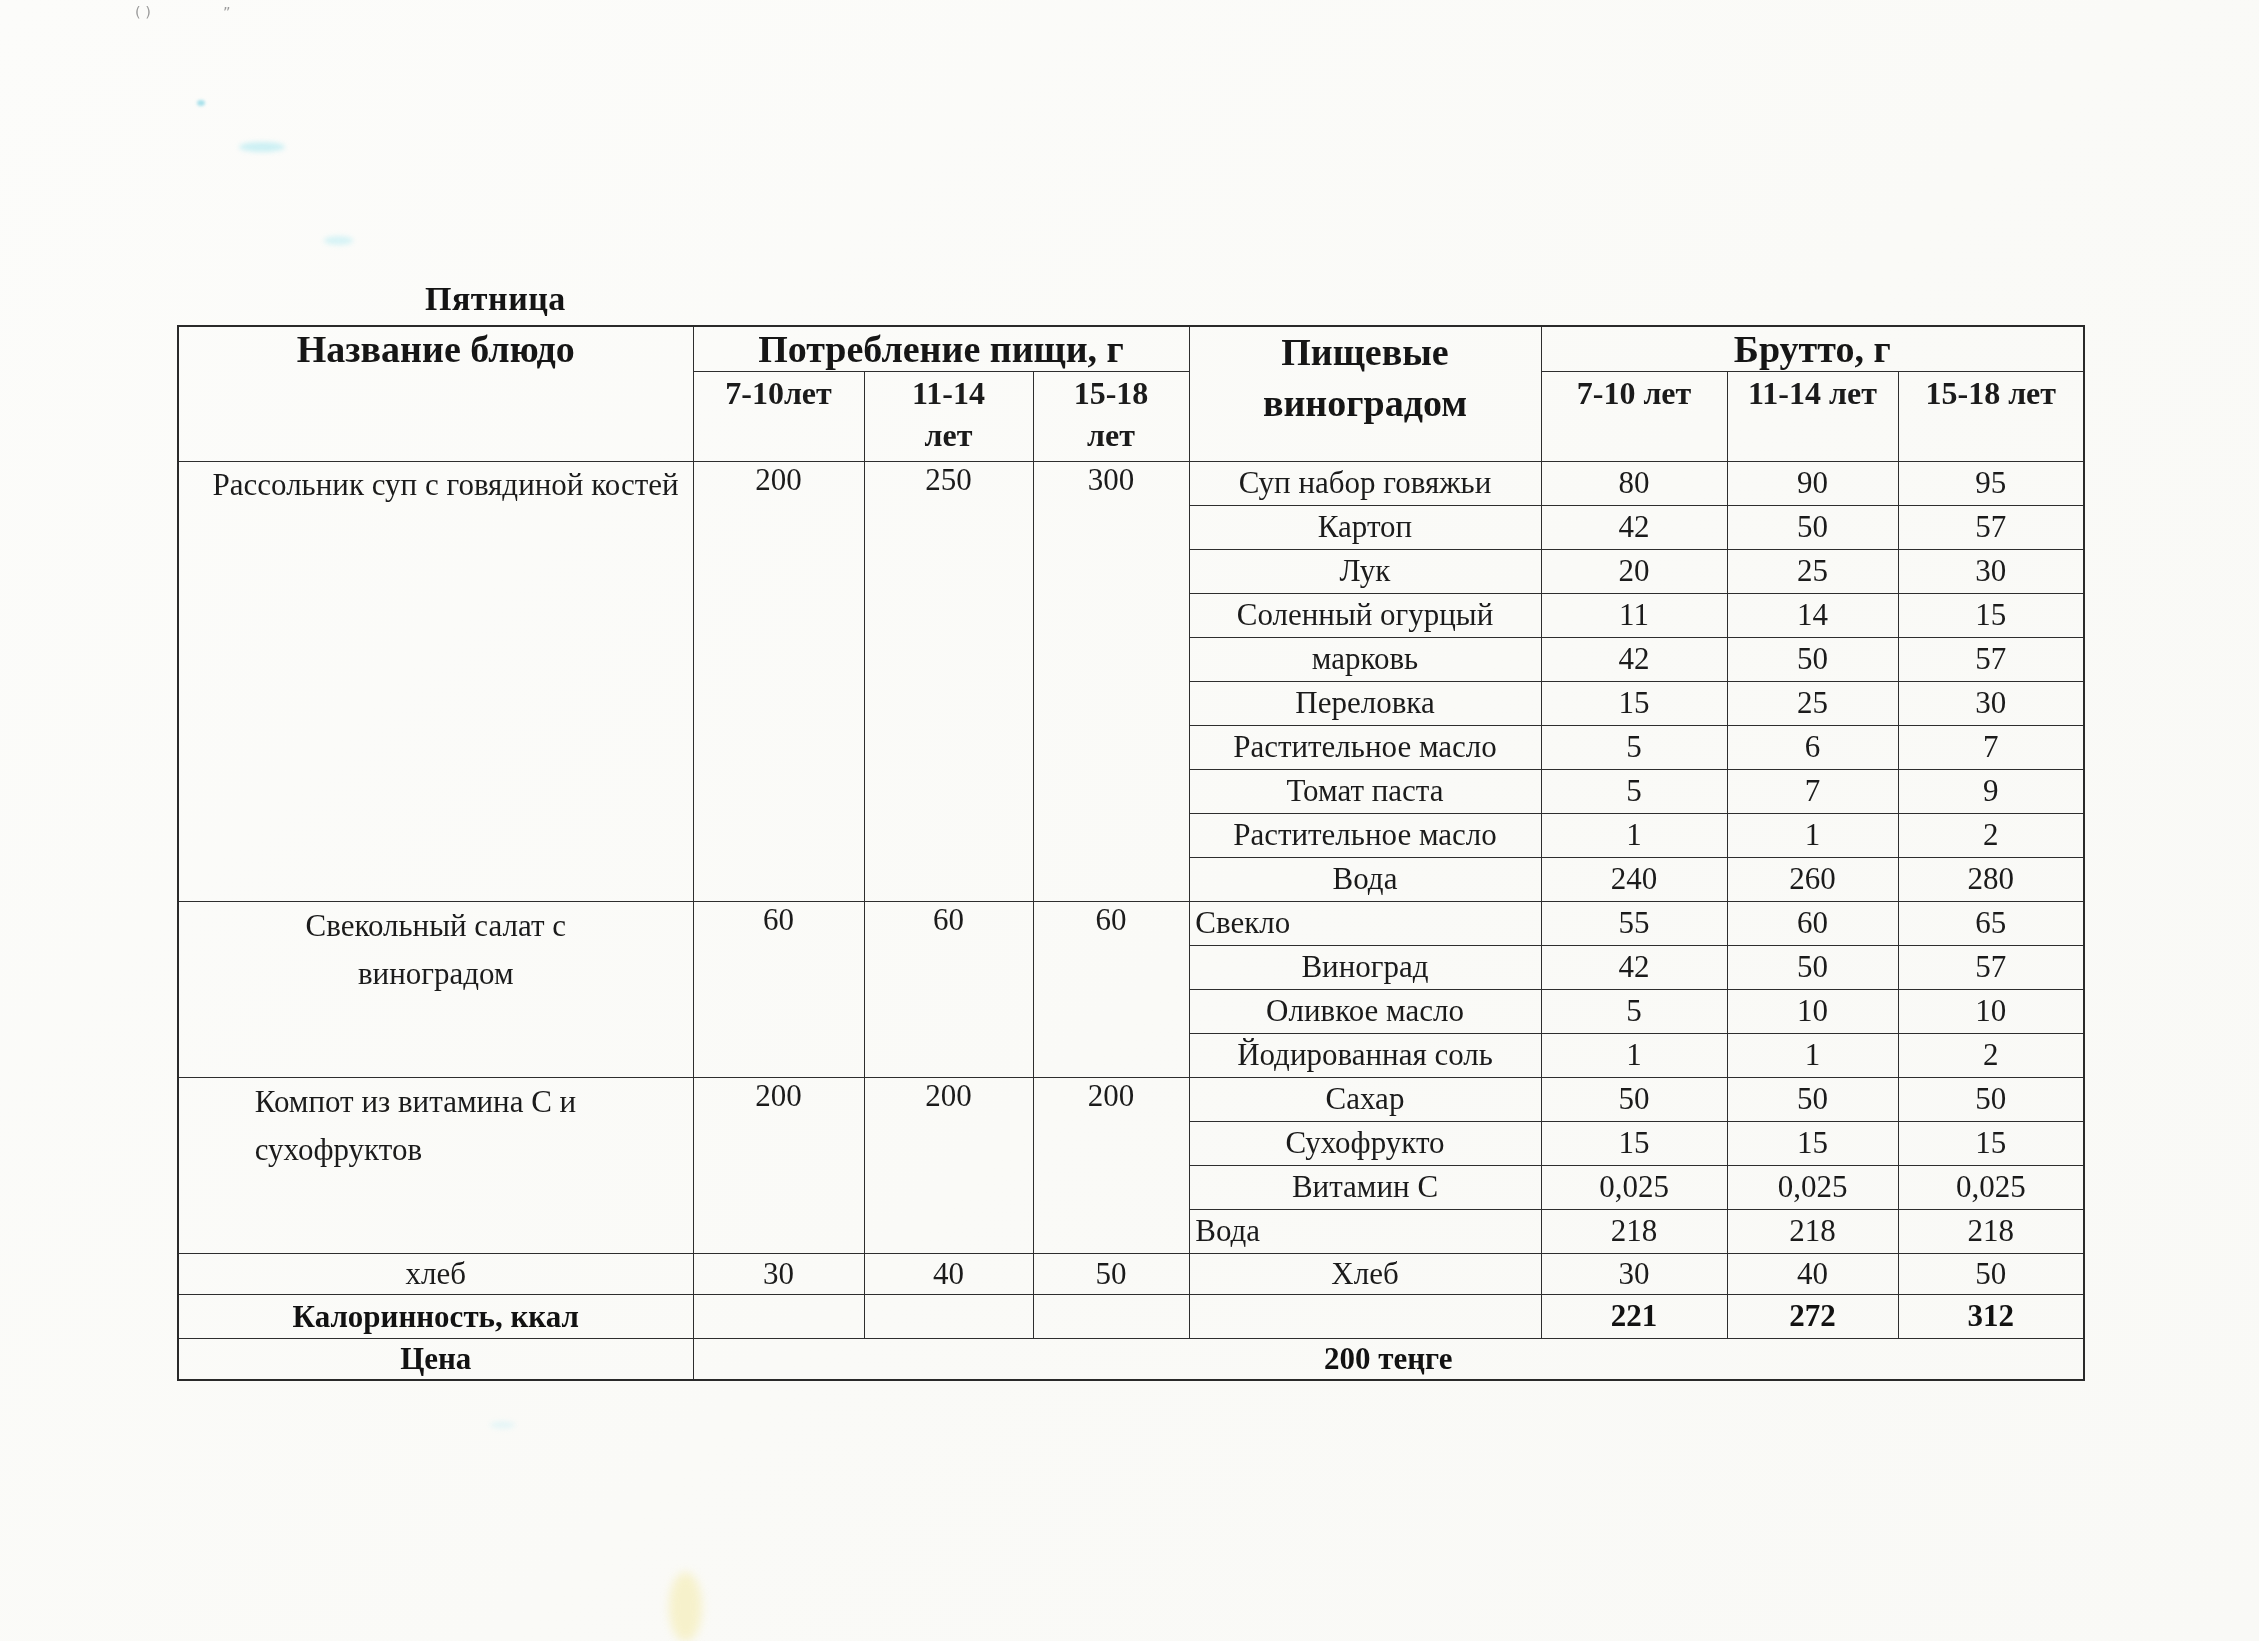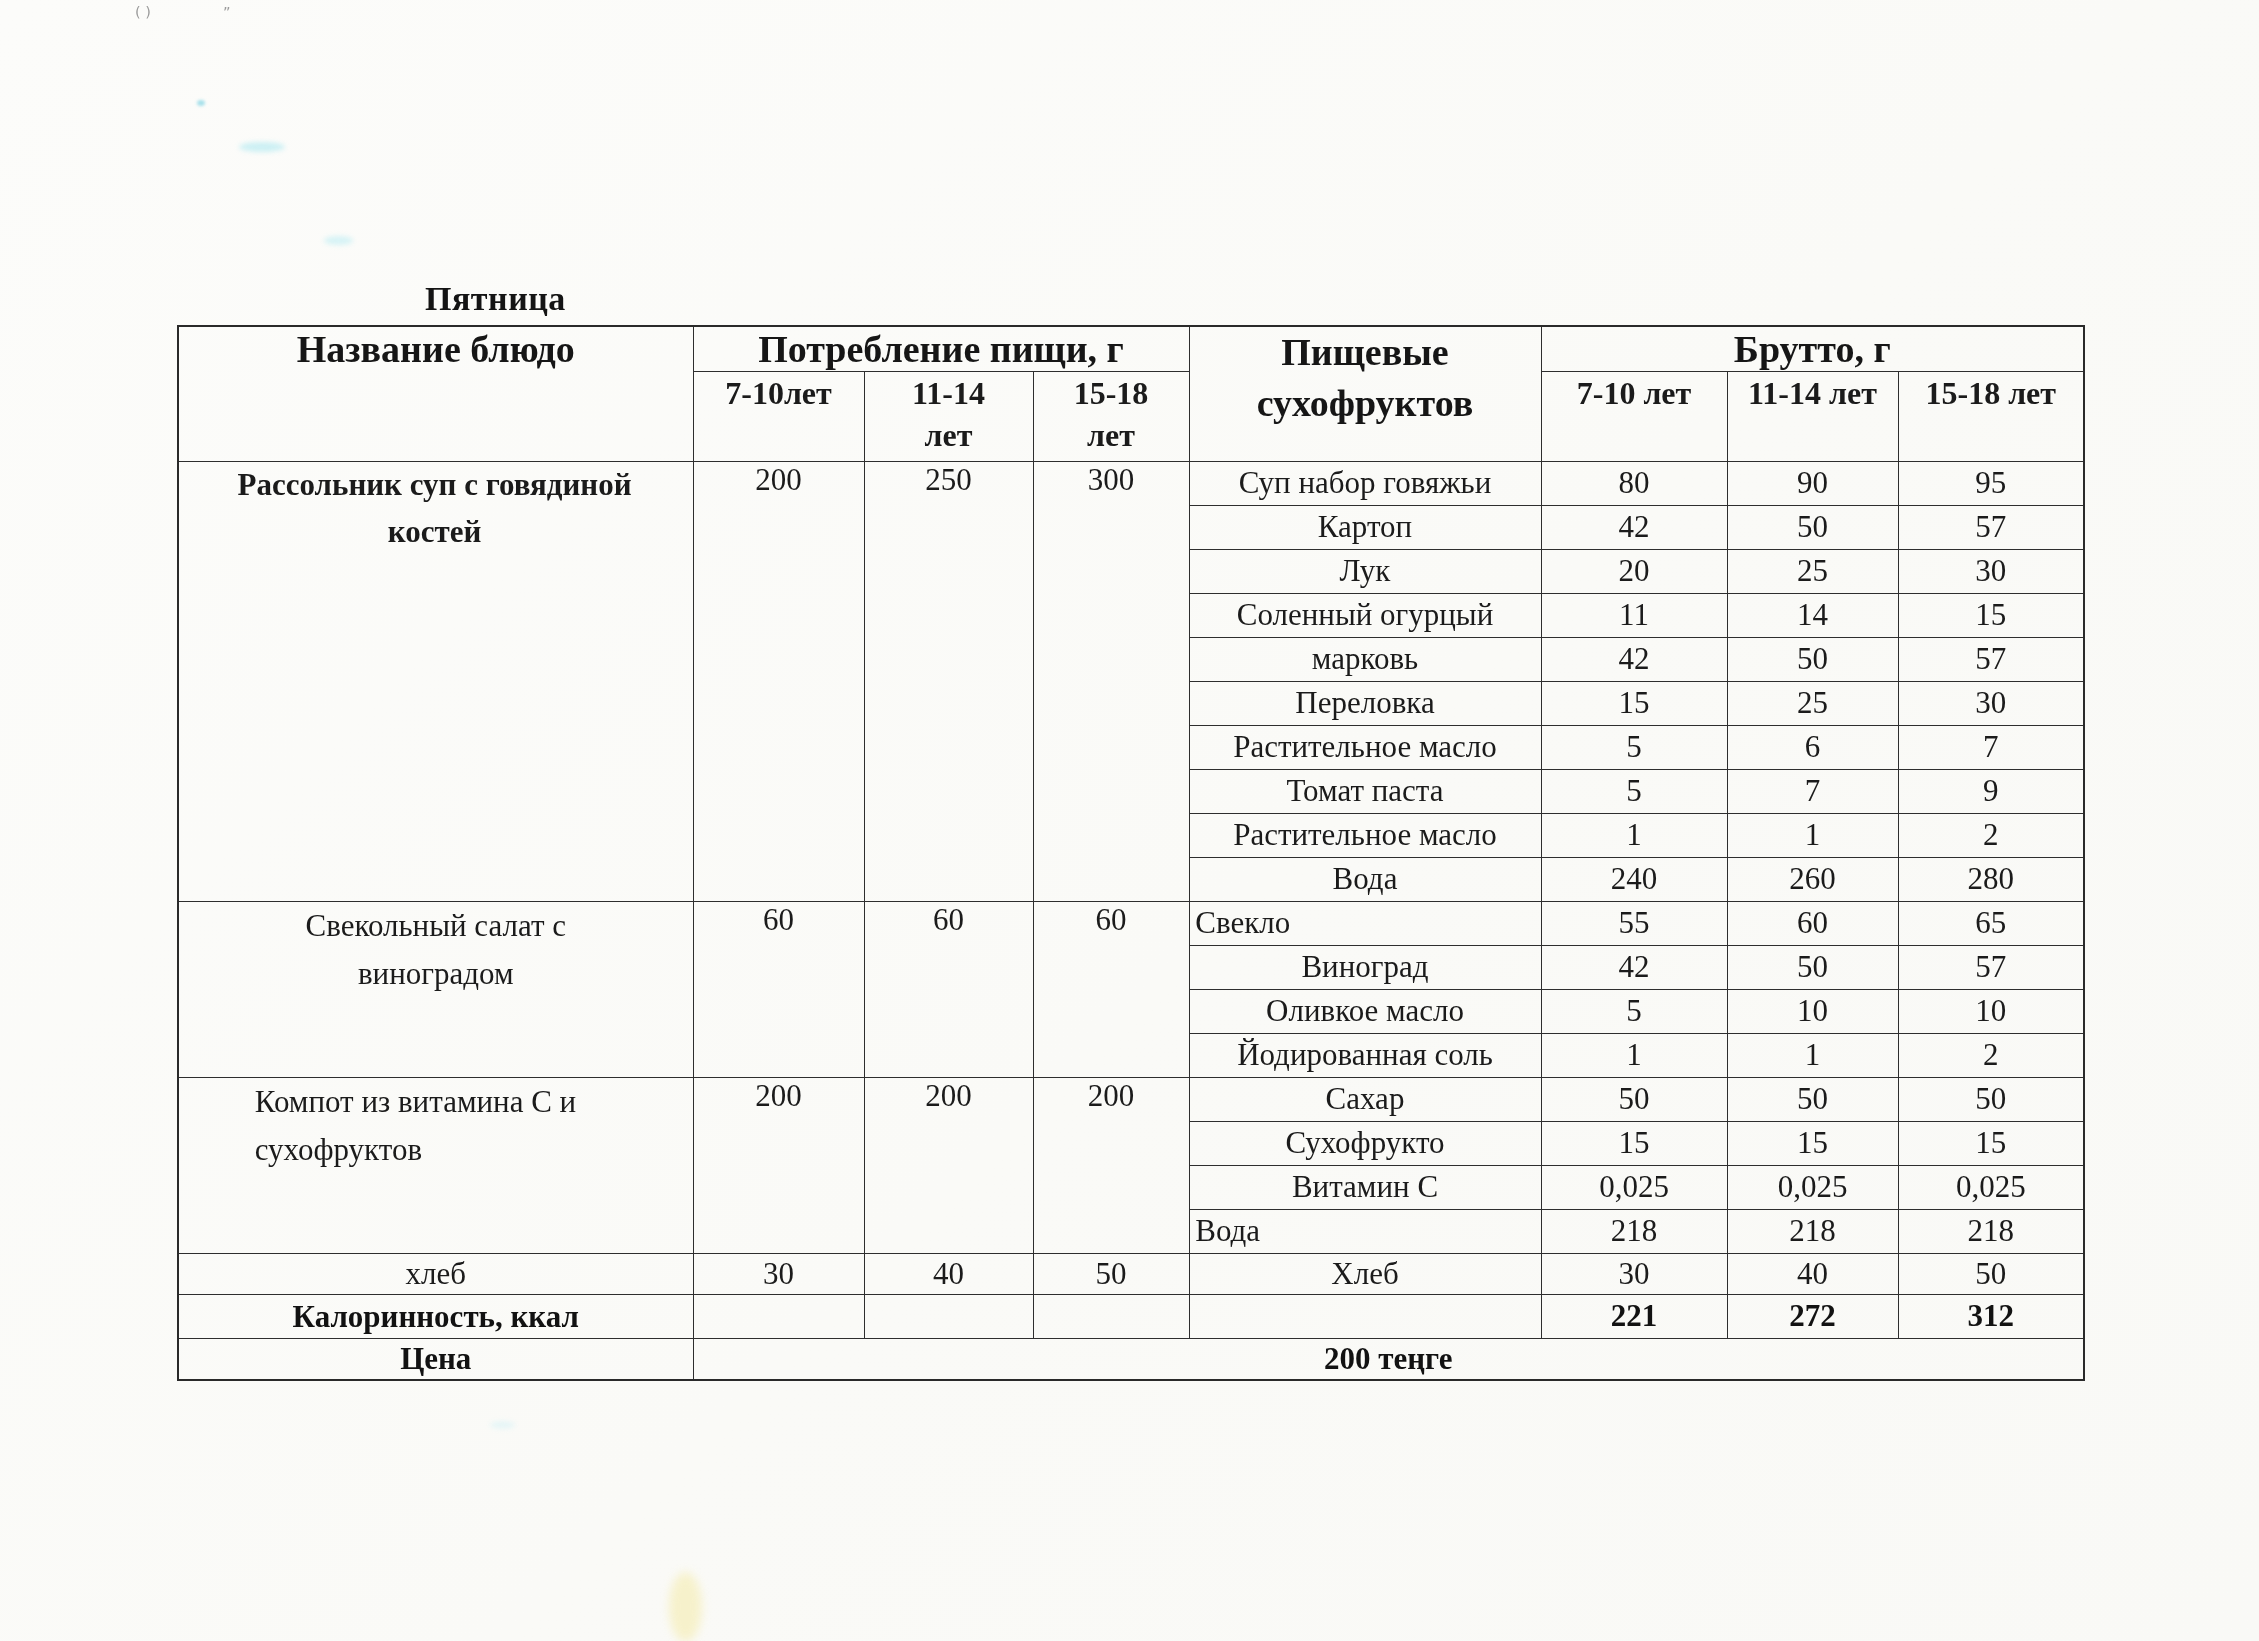--- a/index.html
+++ b/index.html
@@ -61,21 +61,21 @@
     vertical-align:top;
     padding-top:11.6px;
     font-size:32px;
     line-height:1.32;
   }
   .hdr-inner{max-width:241px;margin:0 auto;line-height:1.35;}
   td.dishcell{
     vertical-align:top;
     padding-top:7.7px;
   }
-  .dish-inner-1{max-width:488px;text-align:center;padding-left:3.9px;line-height:1.5;font-weight:bold;}
+  .dish-inner-1{max-width:488px;text-align:right;padding-left:3.9px;line-height:1.5;}
   .dish-inner-2{max-width:319px;margin:0 auto;text-align:center;line-height:1.55;}
   .dish-inner-3{max-width:362px;margin:0 auto;text-align:left;line-height:1.55;font-family:Liberation Serif, serif;}
   td.portion{
     vertical-align:top;
     padding-top:7.7px;
     text-align:center;
   }
   td.ing{
     text-align:center;
     vertical-align:middle;
@@ -128,21 +128,21 @@
         <col style="width:186px">
     </colgroup>
 
     <tbody>
         <tr class="trh1">
       <td class="hcell hspan2" rowspan="2">Название блюдо</td>
       <td class="hcell" colspan="3">Потребление пищи, г</td>
       <td class="hcell hspan2" rowspan="2">
         <div class="hdr-inner">
           <span>Пищевые</span><br>
-          <span>сухофруктов</span>
+          <span>виноградом</span>
         </div>
       </td>
       <td class="hcell" colspan="3">Брутто, г</td>
     </tr>
 
     <tr class="trh2">
       <td class="hsub">
         <span>7-10лет</span><br>
         <span></span>
       </td>

